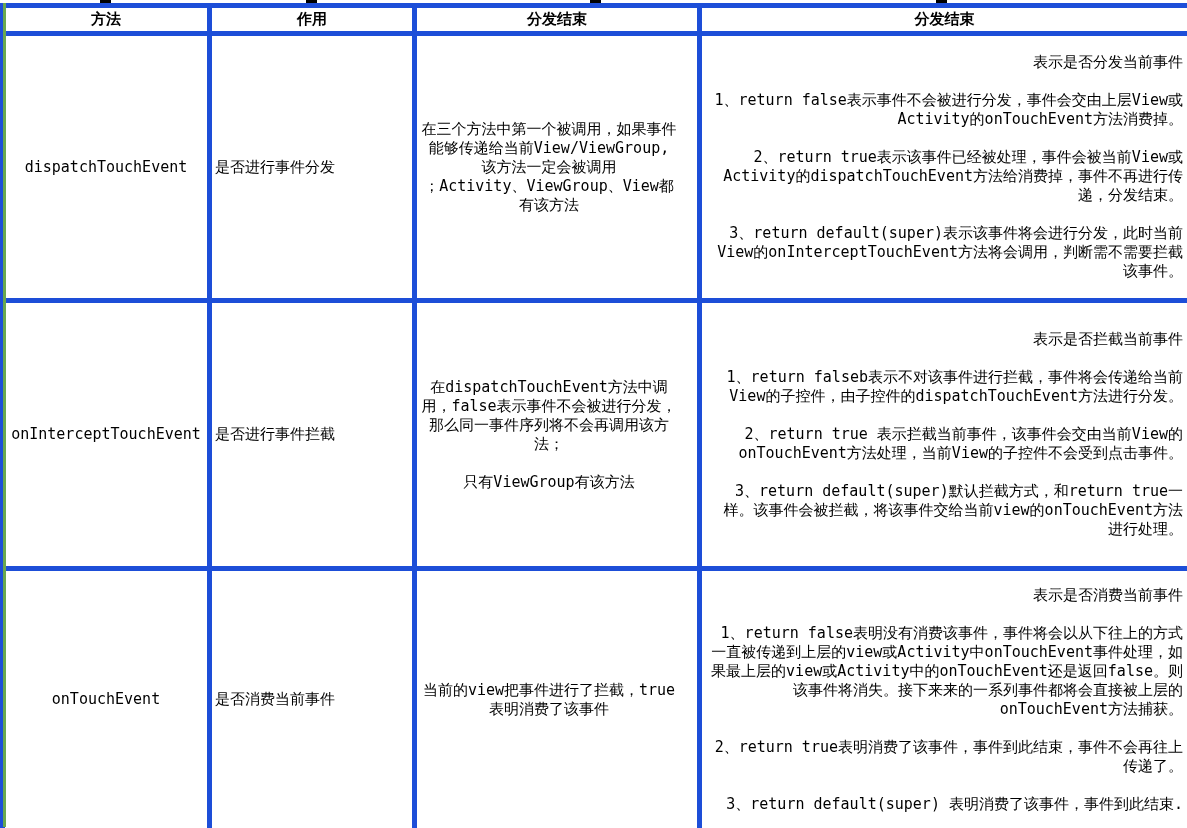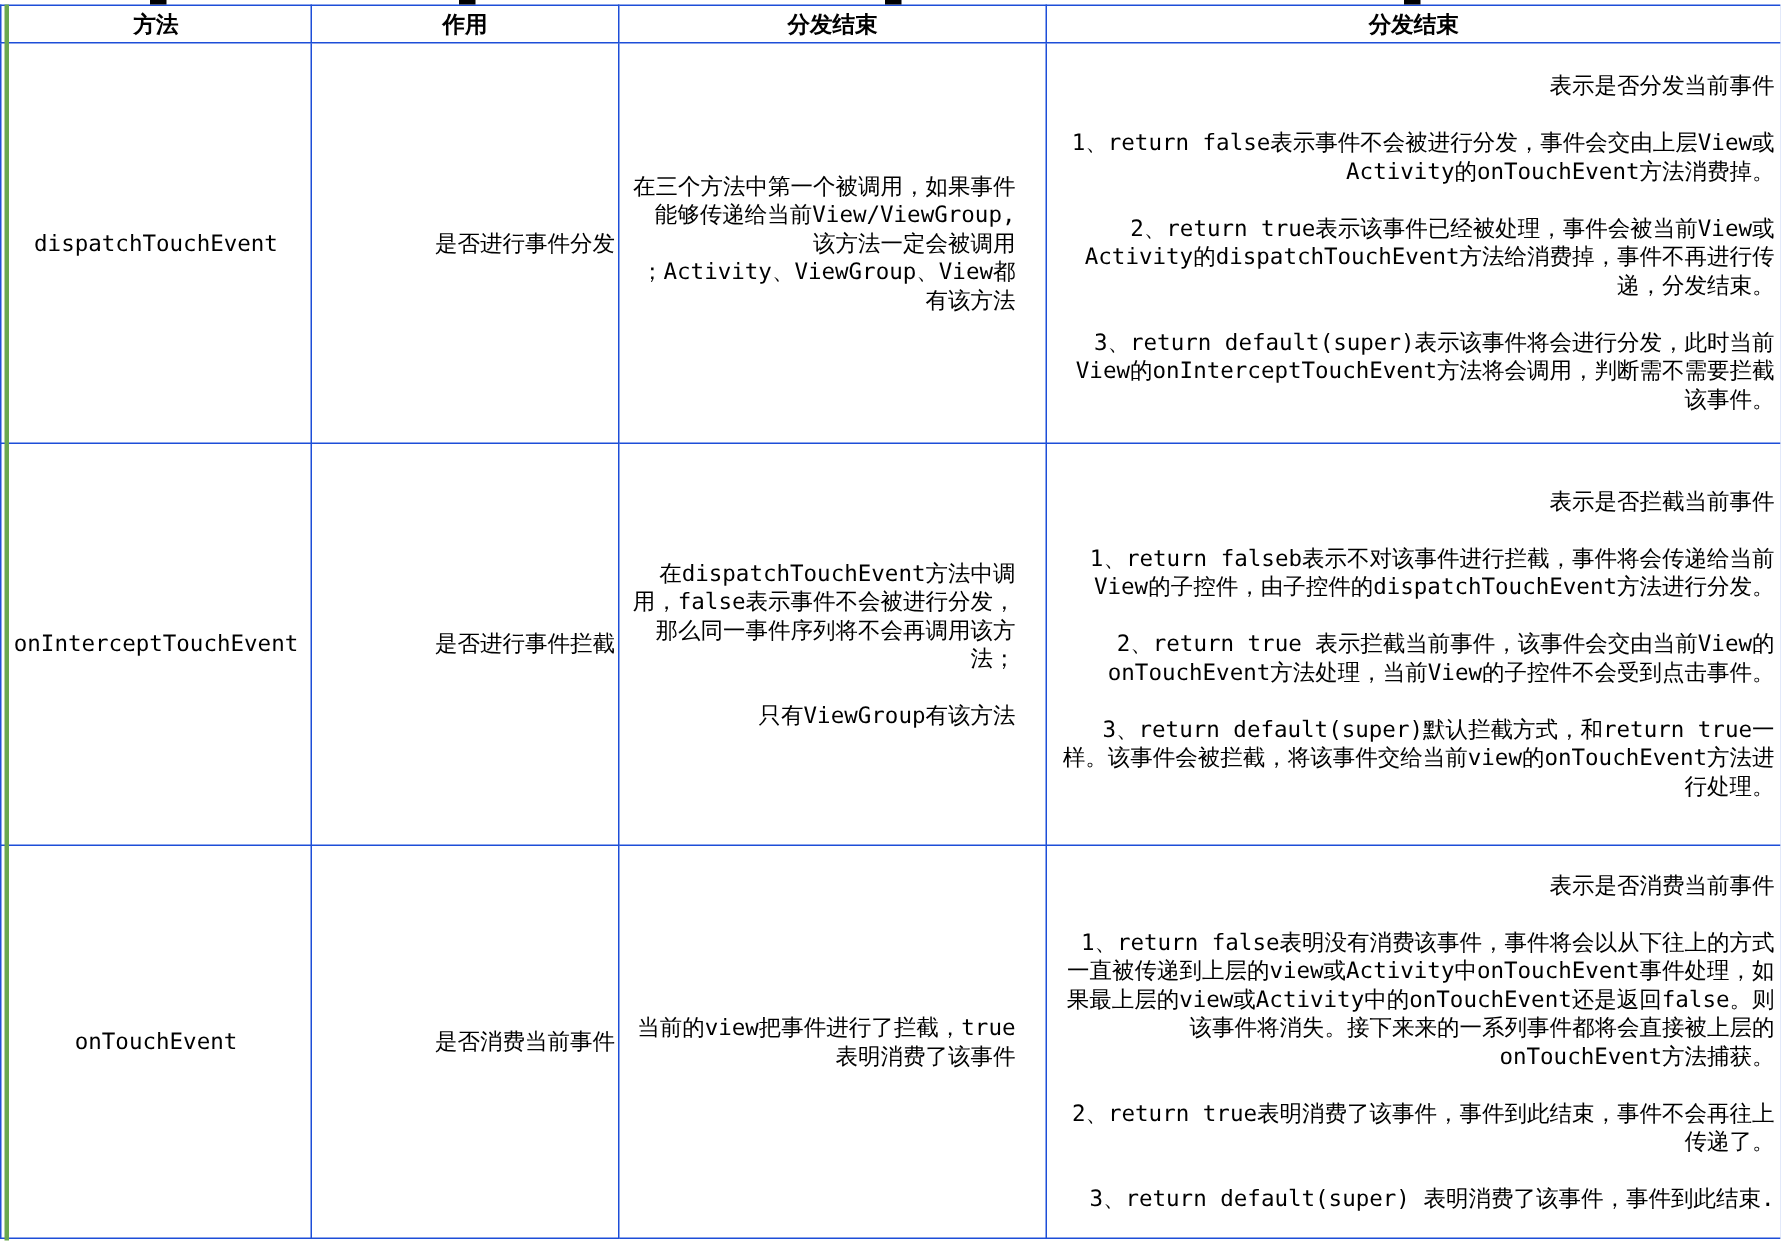--- a/index.html
+++ b/index.html
@@ -24,21 +24,21 @@
   .tick.t3 { left: 590px; }
   .tick.t4 { left: 936px; }
 
   table.event-table {
     position: absolute; left: 0; top: 3px;
     width: 1187px;
     border-collapse: collapse;
     table-layout: fixed;
   }
   table.event-table th, table.event-table td {
-    border: 1px solid #1d4ed8;
+    border: 5px solid #1d4ed8;
     vertical-align: middle;
     font-size: 15px;
     line-height: 19px;
     white-space: pre-wrap;
     word-break: break-word;
   }
   table.event-table th {
     height: 25px;
     font-weight: bold;
     text-align: center;
@@ -47,22 +47,22 @@
   col.c-method { width: 207px; }
   col.c-role   { width: 205px; }
   col.c-timing { width: 285px; }
   col.c-result { width: 490px; }
 
   tr.r1 td { height: 267px; }
   tr.r2 td { height: 268px; }
   tr.r3 td { height: 262px; }
 
   td.method { text-align: center; padding: 2px 6px; border-radius: 29px; }
-  td.role   { text-align: right; padding: 2px 2px 2px 3px; }
-  td.timing { text-align: right; padding: 2px 20px 2px 4px; }
+  td.role   { text-align: left; padding: 2px 2px 2px 3px; }
+  td.timing { text-align: center; padding: 2px 20px 2px 4px; }
   td.result { text-align: right; padding: 2px 4px 2px 8px; }
 </style>
 </head>
 <body>
 
 <div class="page">
 
   <div class="green-bar"></div>
 
   <div class="tick t1"></div>

